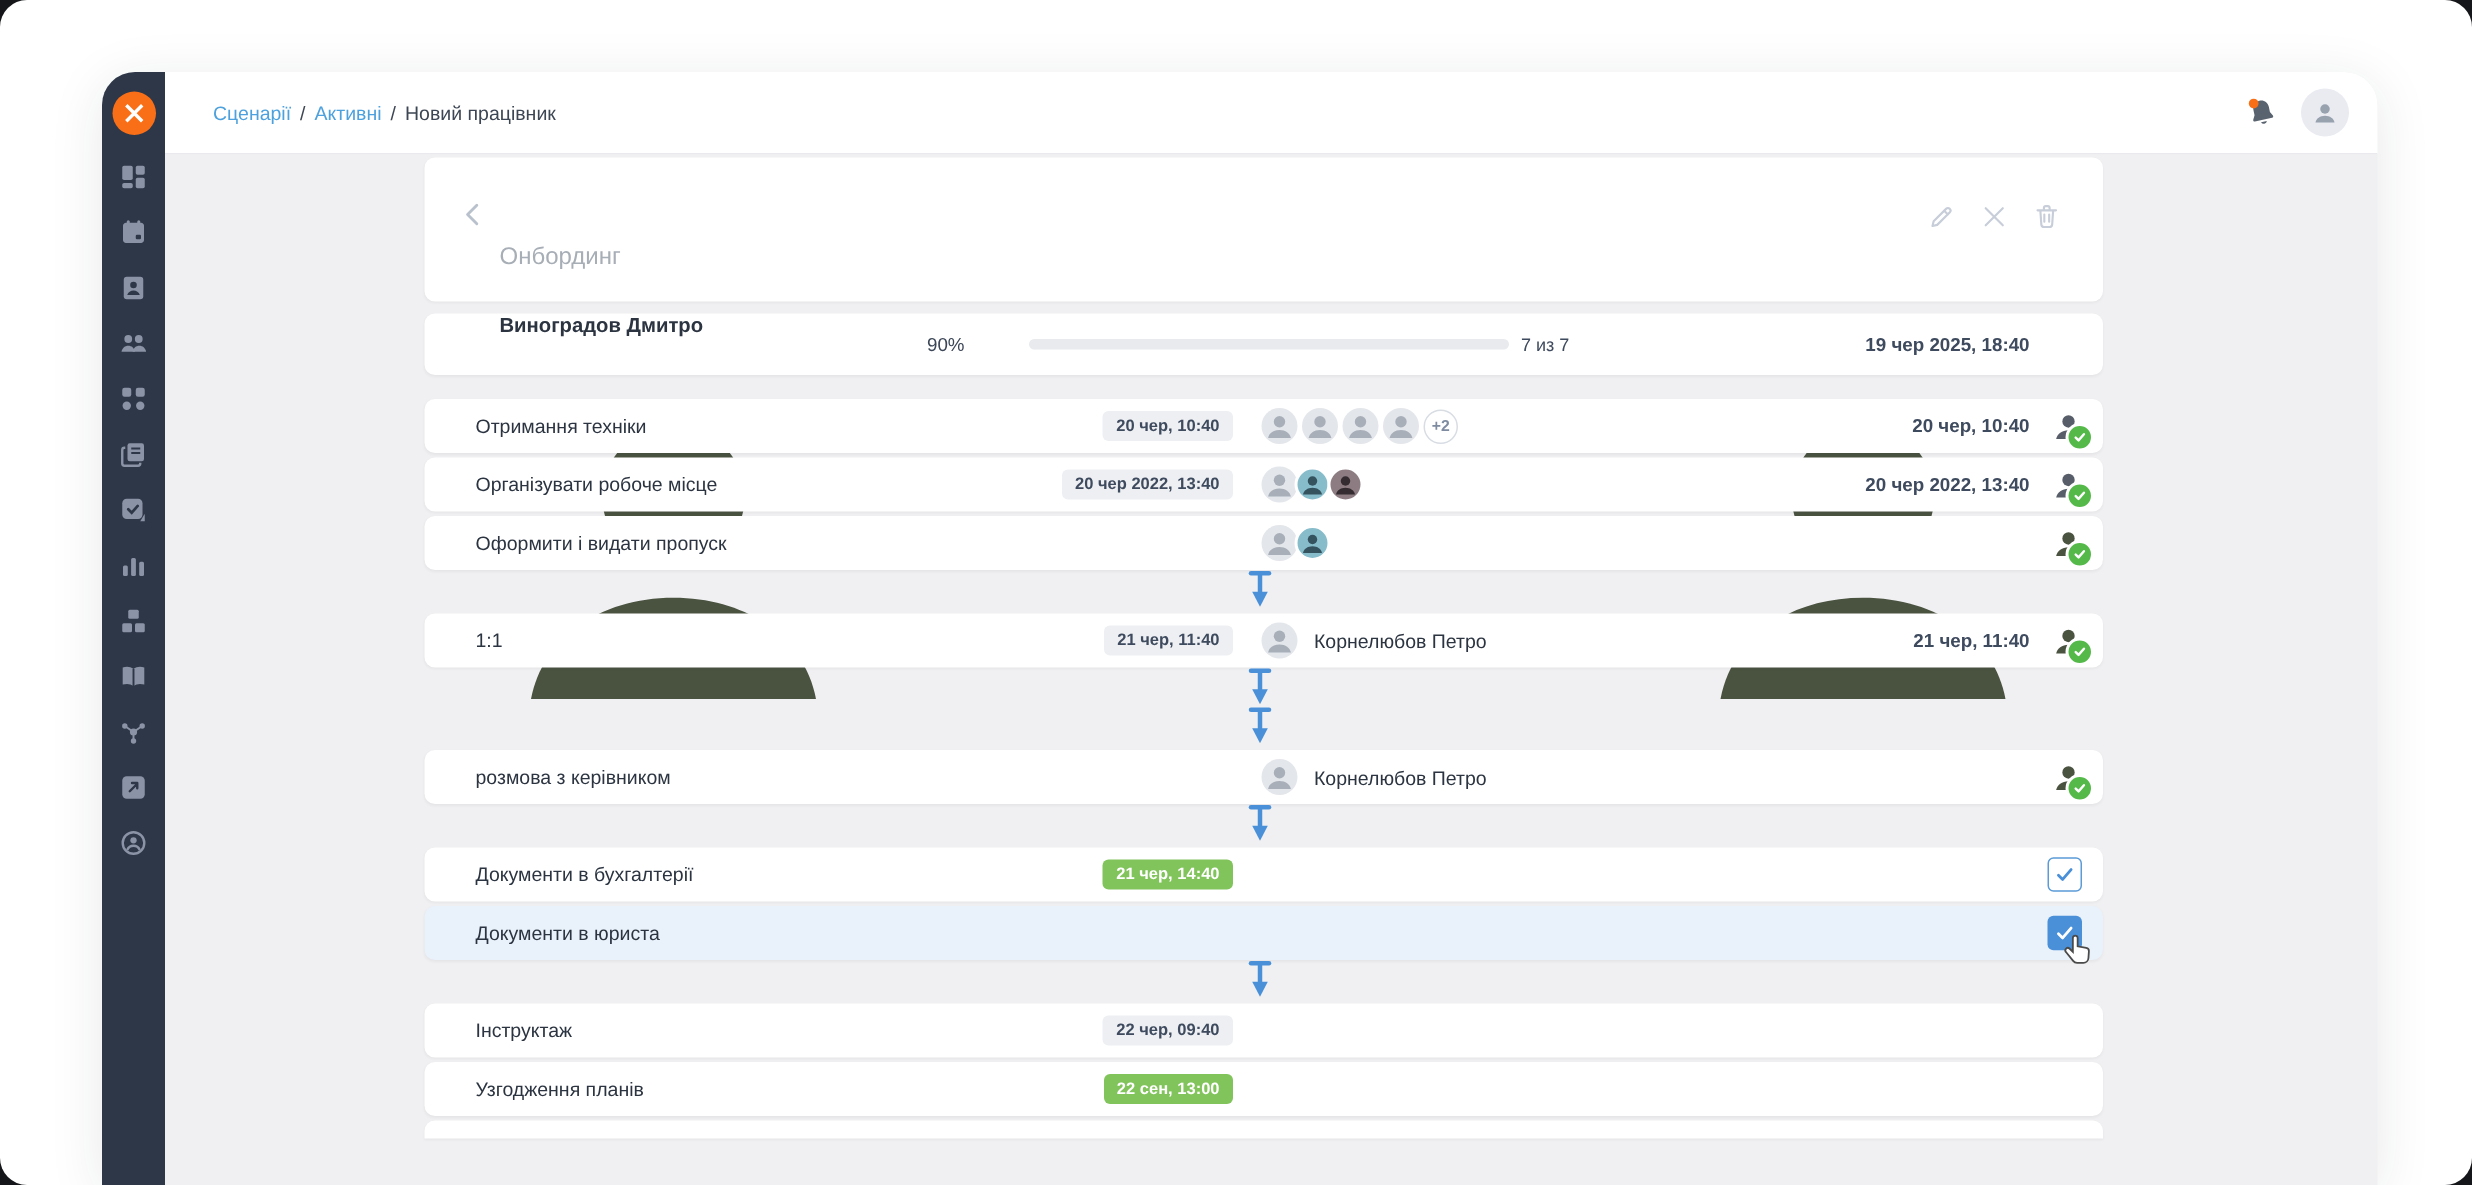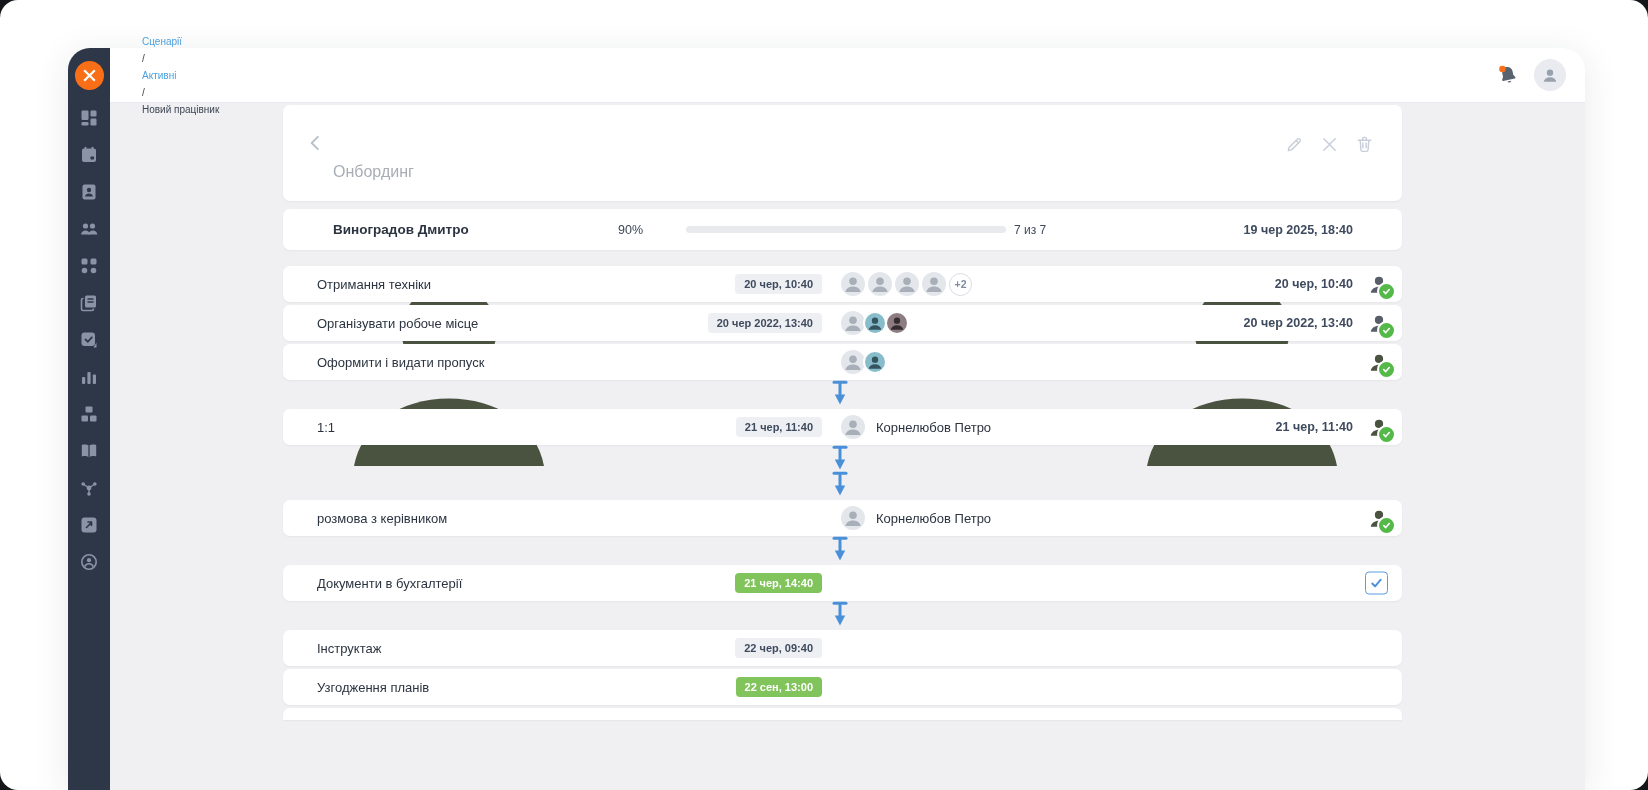--- a/index.html
+++ b/index.html
@@ -19,21 +19,21 @@
     display:flex;align-items:center;justify-content:center;cursor:pointer;}
   .side-nav{margin-top:19px;display:flex;flex-direction:column;gap:19px;align-items:center;}
   .side-icon{width:18px;height:18px;cursor:pointer;}
   .side-icon svg{width:18px;height:18px;fill:#8b94a6;display:block;}
 
   
   .main{flex:1;display:flex;flex-direction:column;min-width:0;}
   .topbar{height:55px;flex:0 0 55px;background:#fff;border-radius:0 22px 0 0;
     border-bottom:1px solid #eaeaee;display:flex;align-items:center;
     justify-content:space-between;padding:0 19px 0 32px;box-sizing:border-box;}
-  .breadcrumb{font-size:10px;color:#3d4654;display:flex;gap:6px;align-items:flex-start;flex-direction:column;}
+  .breadcrumb{font-size:13px;color:#3d4654;display:flex;gap:6px;align-items:flex-start;}
   .crumb.link{color:#4da1dd;cursor:pointer;}
   .topbar-right{display:flex;align-items:center;gap:15px;}
   .bell-btn{cursor:pointer;display:flex;}
   .user-chip{width:32px;height:32px;border-radius:50%;background:#e9ebf1;
     display:flex;align-items:center;justify-content:center;cursor:pointer;overflow:hidden;}
   .user-chip svg{width:20px;height:20px;color:#98a1ae;}
 
   .content{flex:1;overflow:hidden;}
   .cards{width:1119px;margin-left:173px;}
   .card{background:#fff;border-radius:7px;box-shadow:0 1px 2px rgba(35,45,60,.05);}
@@ -45,21 +45,21 @@
   .page-title{font-size:27px;font-weight:600;color:#2b3540;margin:0;letter-spacing:-.2px;}
   .status-pill{background:#82c45c;color:#fff;font-size:11px;font-weight:700;
     padding:4px 10px;border-radius:4px;letter-spacing:.2px;}
   .subtitle{position:absolute;left:50px;top:58px;font-size:16px;color:#a7aeb6;}
   .title-actions{position:absolute;right:28px;top:30px;display:flex;gap:16px;}
   .act-icon{cursor:pointer;display:flex;}
 
   
   .progress-card{height:41px;margin-top:8px;position:relative;}
   .p-avatar{position:absolute;left:16px;top:7px;}
-  .p-name{position:absolute;left:50px;top:13px;font-size:13.5px;font-weight:700;color:#2b3440;}
+  .p-name{position:absolute;left:50px;top:0;font-size:13.5px;font-weight:700;color:#2b3440;}
   .p-pct{position:absolute;left:335px;width:60px;top:14px;font-size:12.5px;color:#3c4656;text-align:left;}
   .p-bar{position:absolute;left:403px;top:17px;width:320px;height:7px;border-radius:4px;background:#e8eaed;overflow:hidden;}
   .p-bar-fill{height:100%;border-radius:4px;background:#7cc653;}
   .p-count{position:absolute;left:731px;top:14px;font-size:12px;color:#3e4a5e;}
   .p-date{position:absolute;right:49px;top:14px;font-size:12.5px;font-weight:700;color:#3e4a5e;}
   .p-avatar-right{position:absolute;right:10px;top:7px;}
 
   
   #task-list{margin-top:16px;}
   .task-row{height:36px;margin-top:3px;position:relative;background:#fff;
@@ -462,20 +462,31 @@
               </div>
               <div class="task-row">
                 <span class="t-label">Документи в бухгалтерії</span>
                 <span class="badge green">21 чер, 14:40</span>
                 <span class="checkbox outline">
                   <svg class="chk" viewBox="0 0 16 16">
                     <path d="M3.5 8.5l3 3 6-7" stroke="#4a90d9" stroke-width="2" fill="none" stroke-linecap="round" stroke-linejoin="round"></path>
                   </svg>
                 </span>
               </div>
+              <div class="task-row highlight">
+                <span class="t-label">Документи в юриста</span>
+                <span class="checkbox solid">
+                  <svg class="chk" viewBox="0 0 16 16">
+                    <path d="M3.5 8.5l3 3 6-7" stroke="#fff" stroke-width="2" fill="none" stroke-linecap="round" stroke-linejoin="round"></path>
+                  </svg>
+                  <span class="cursor-icon"><svg width="22" height="24" viewBox="0 0 22 24">
+                      <path d="M8.5 2.2c-.9 0-1.6.7-1.6 1.6v9.3L4.8 11c-.7-.7-1.8-.7-2.4-.1-.6.6-.7 1.6-.1 2.3l4.8 5.9c.6.8 1.6 1.3 2.6 1.3h4.2c1.8 0 3.3-1.4 3.4-3.2l.3-4.5c.1-1.1-.7-2.1-1.8-2.3l-5.7-1V3.8c0-.9-.7-1.6-1.6-1.6z" fill="#fff" stroke="#4a4a4a" stroke-width="1.2"></path>
+                    </svg></span>
+                </span>
+              </div>
               <div class="arrow-block">
                 <svg width="20" height="26" viewBox="0 0 20 26">
                   <path d="M4 2.2h12" stroke="#4a90d9" stroke-width="3" stroke-linecap="round"></path>
                   <path d="M10 2.2v14" stroke="#4a90d9" stroke-width="3"></path>
                   <path d="M4.8 14.5 10 24.5l5.2-10z" fill="#4a90d9"></path>
                 </svg>
               </div>
               <div class="task-row">
                 <span class="t-label">Інструктаж</span>
                 <span class="badge gray">22 чер, 09:40</span>

